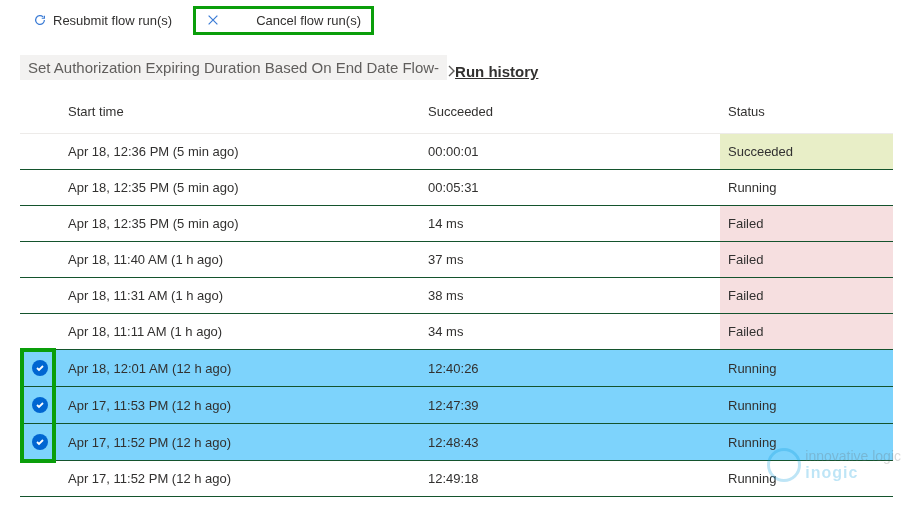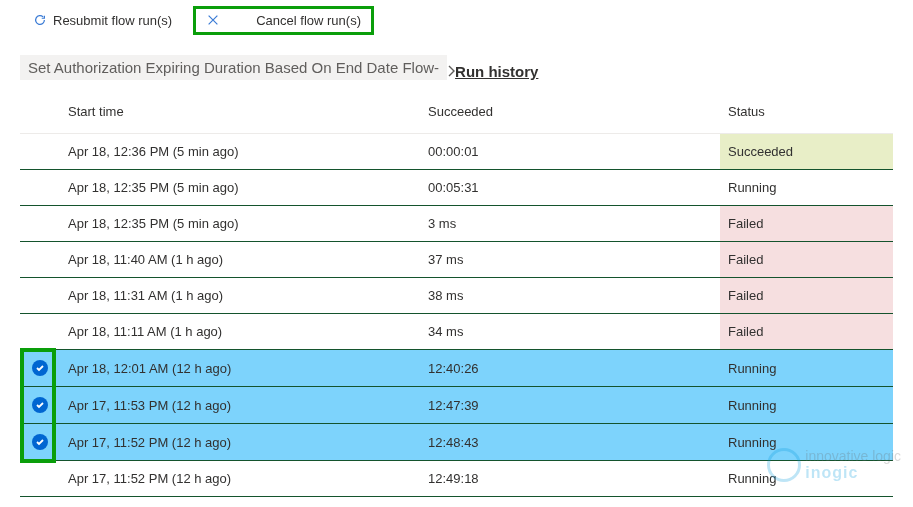--- a/index.html
+++ b/index.html
@@ -106,21 +106,21 @@
         </tr>
         <tr class="row">
           <td class="col-check"></td>
           <td>Apr 18, 12:35 PM (5 min ago)</td>
           <td>00:05:31</td>
           <td class="status-cell status-running">Running</td>
         </tr>
         <tr class="row">
           <td class="col-check"></td>
           <td>Apr 18, 12:35 PM (5 min ago)</td>
-          <td>3 ms</td>
+          <td>14 ms</td>
           <td class="status-cell status-failed">Failed</td>
         </tr>
         <tr class="row">
           <td class="col-check"></td>
           <td>Apr 18, 11:40 AM (1 h ago)</td>
           <td>37 ms</td>
           <td class="status-cell status-failed">Failed</td>
         </tr>
         <tr class="row">
           <td class="col-check"></td>

